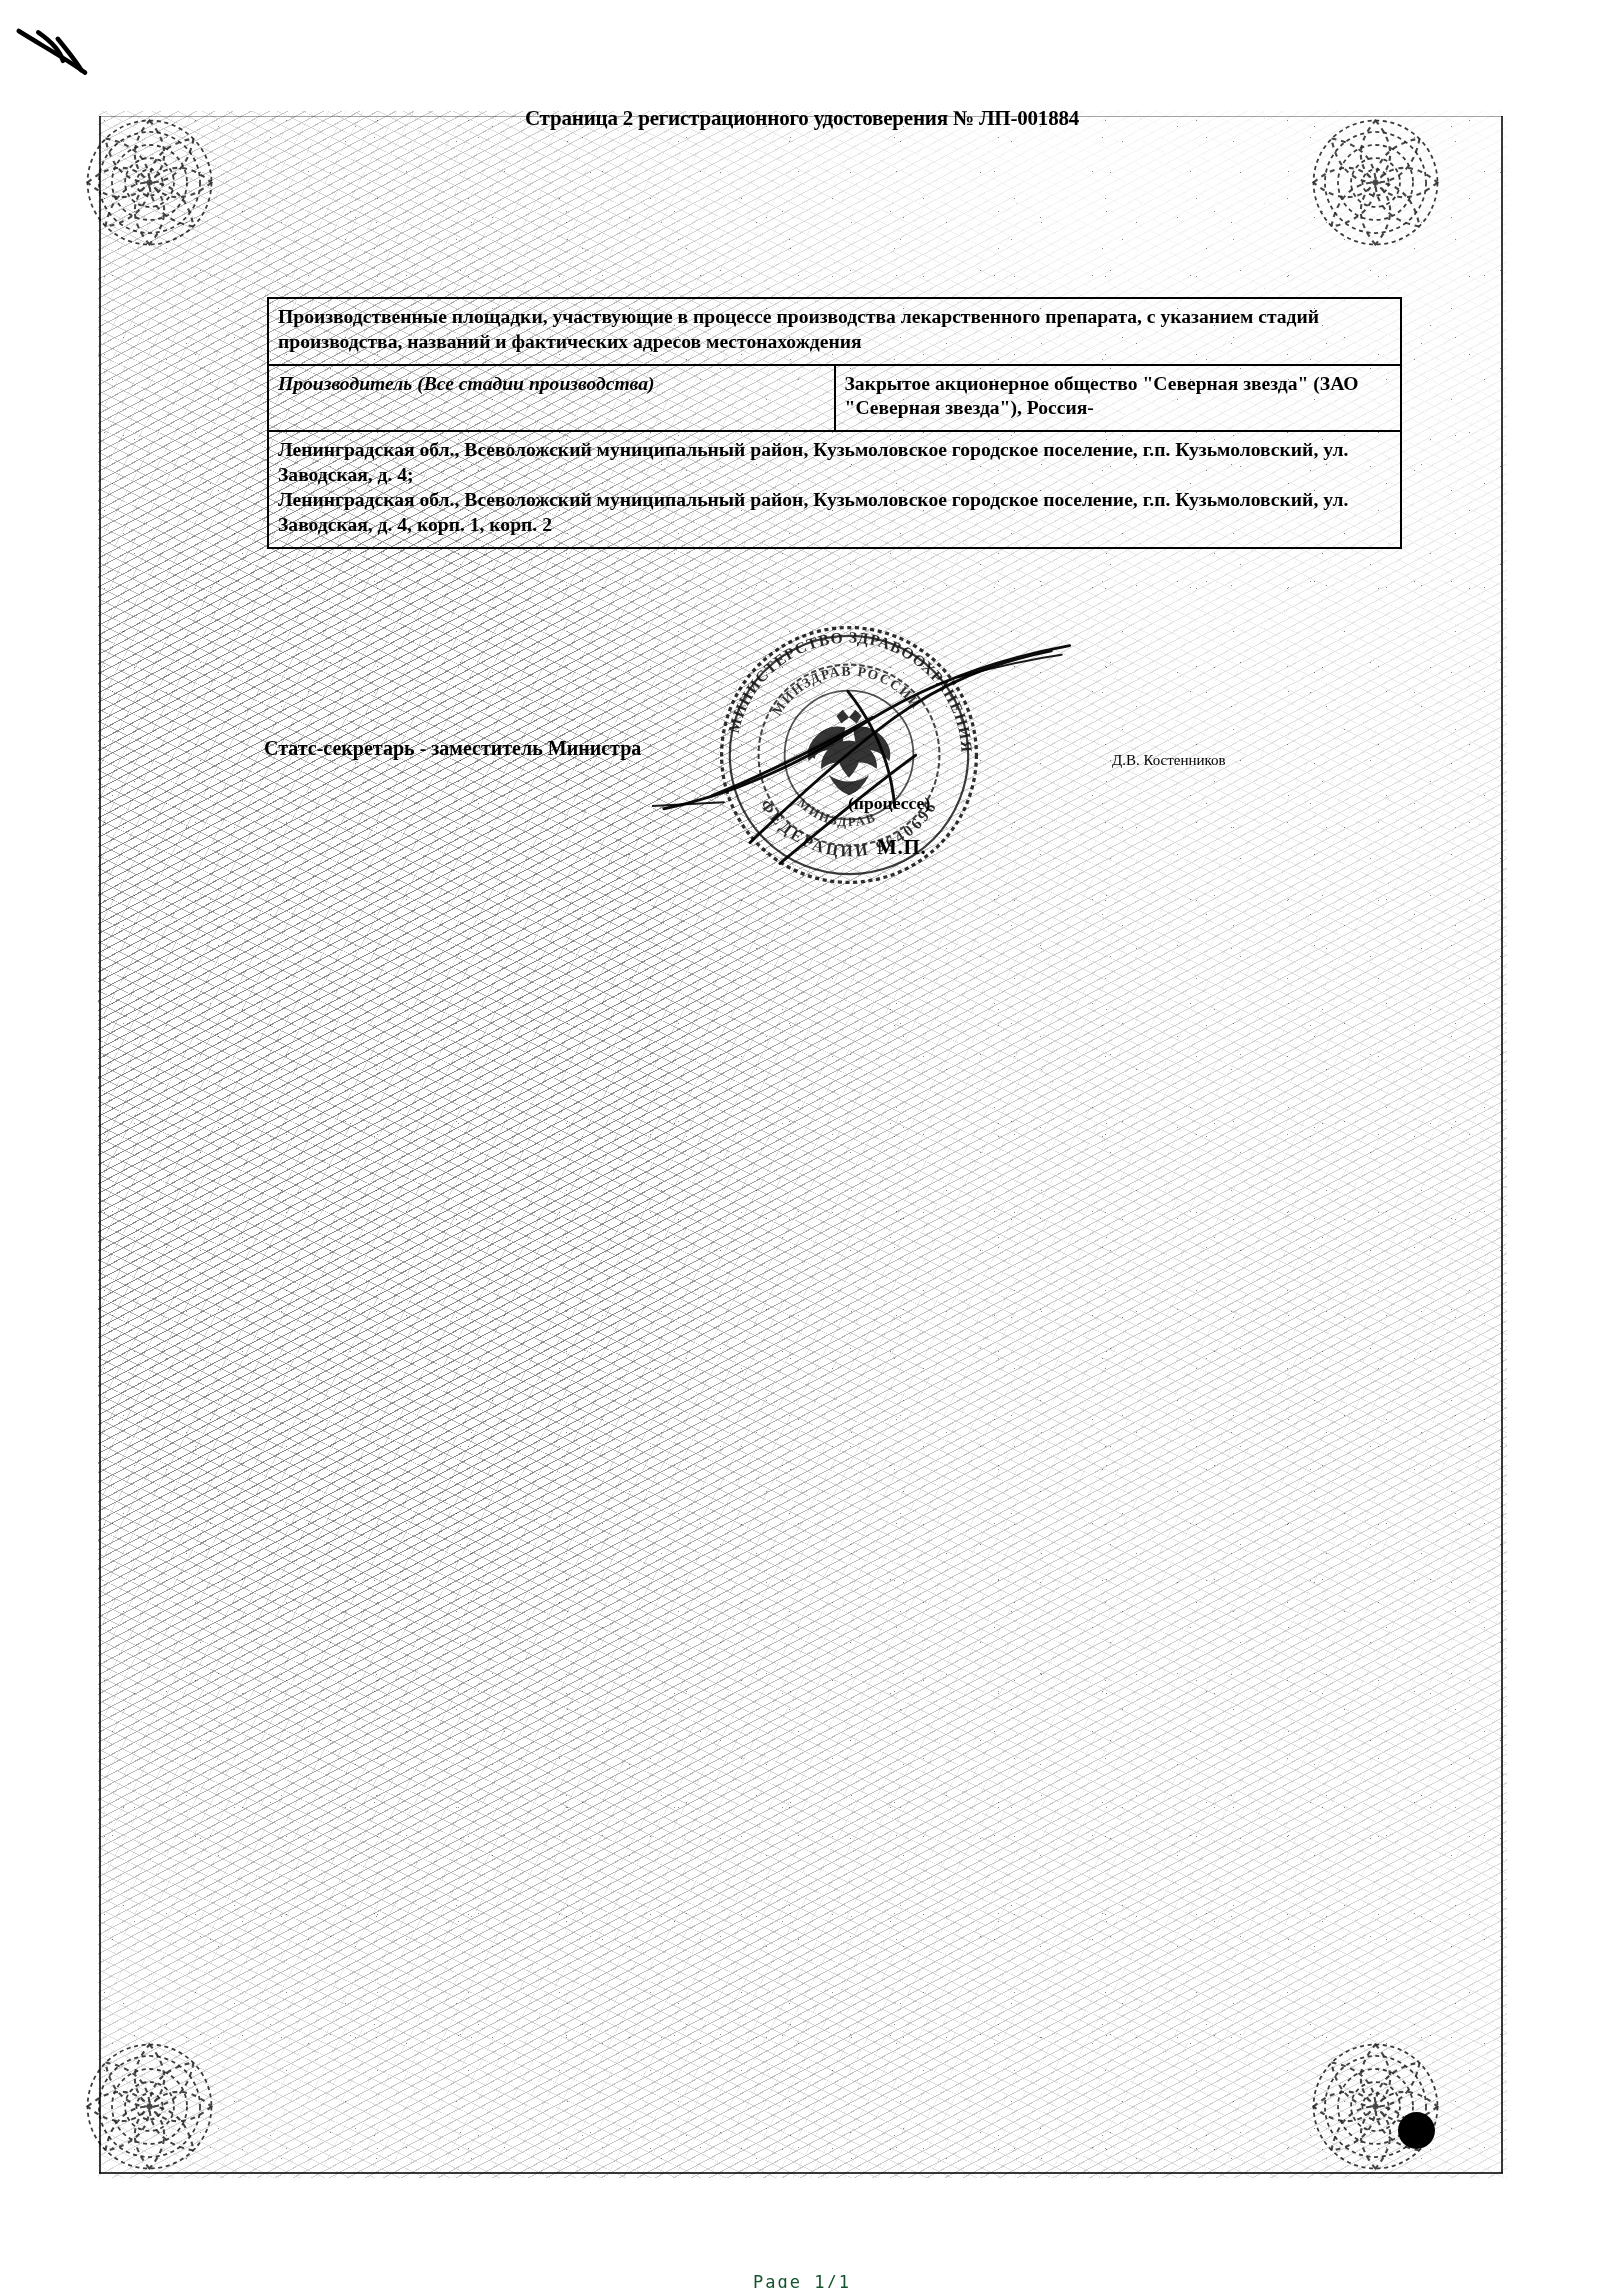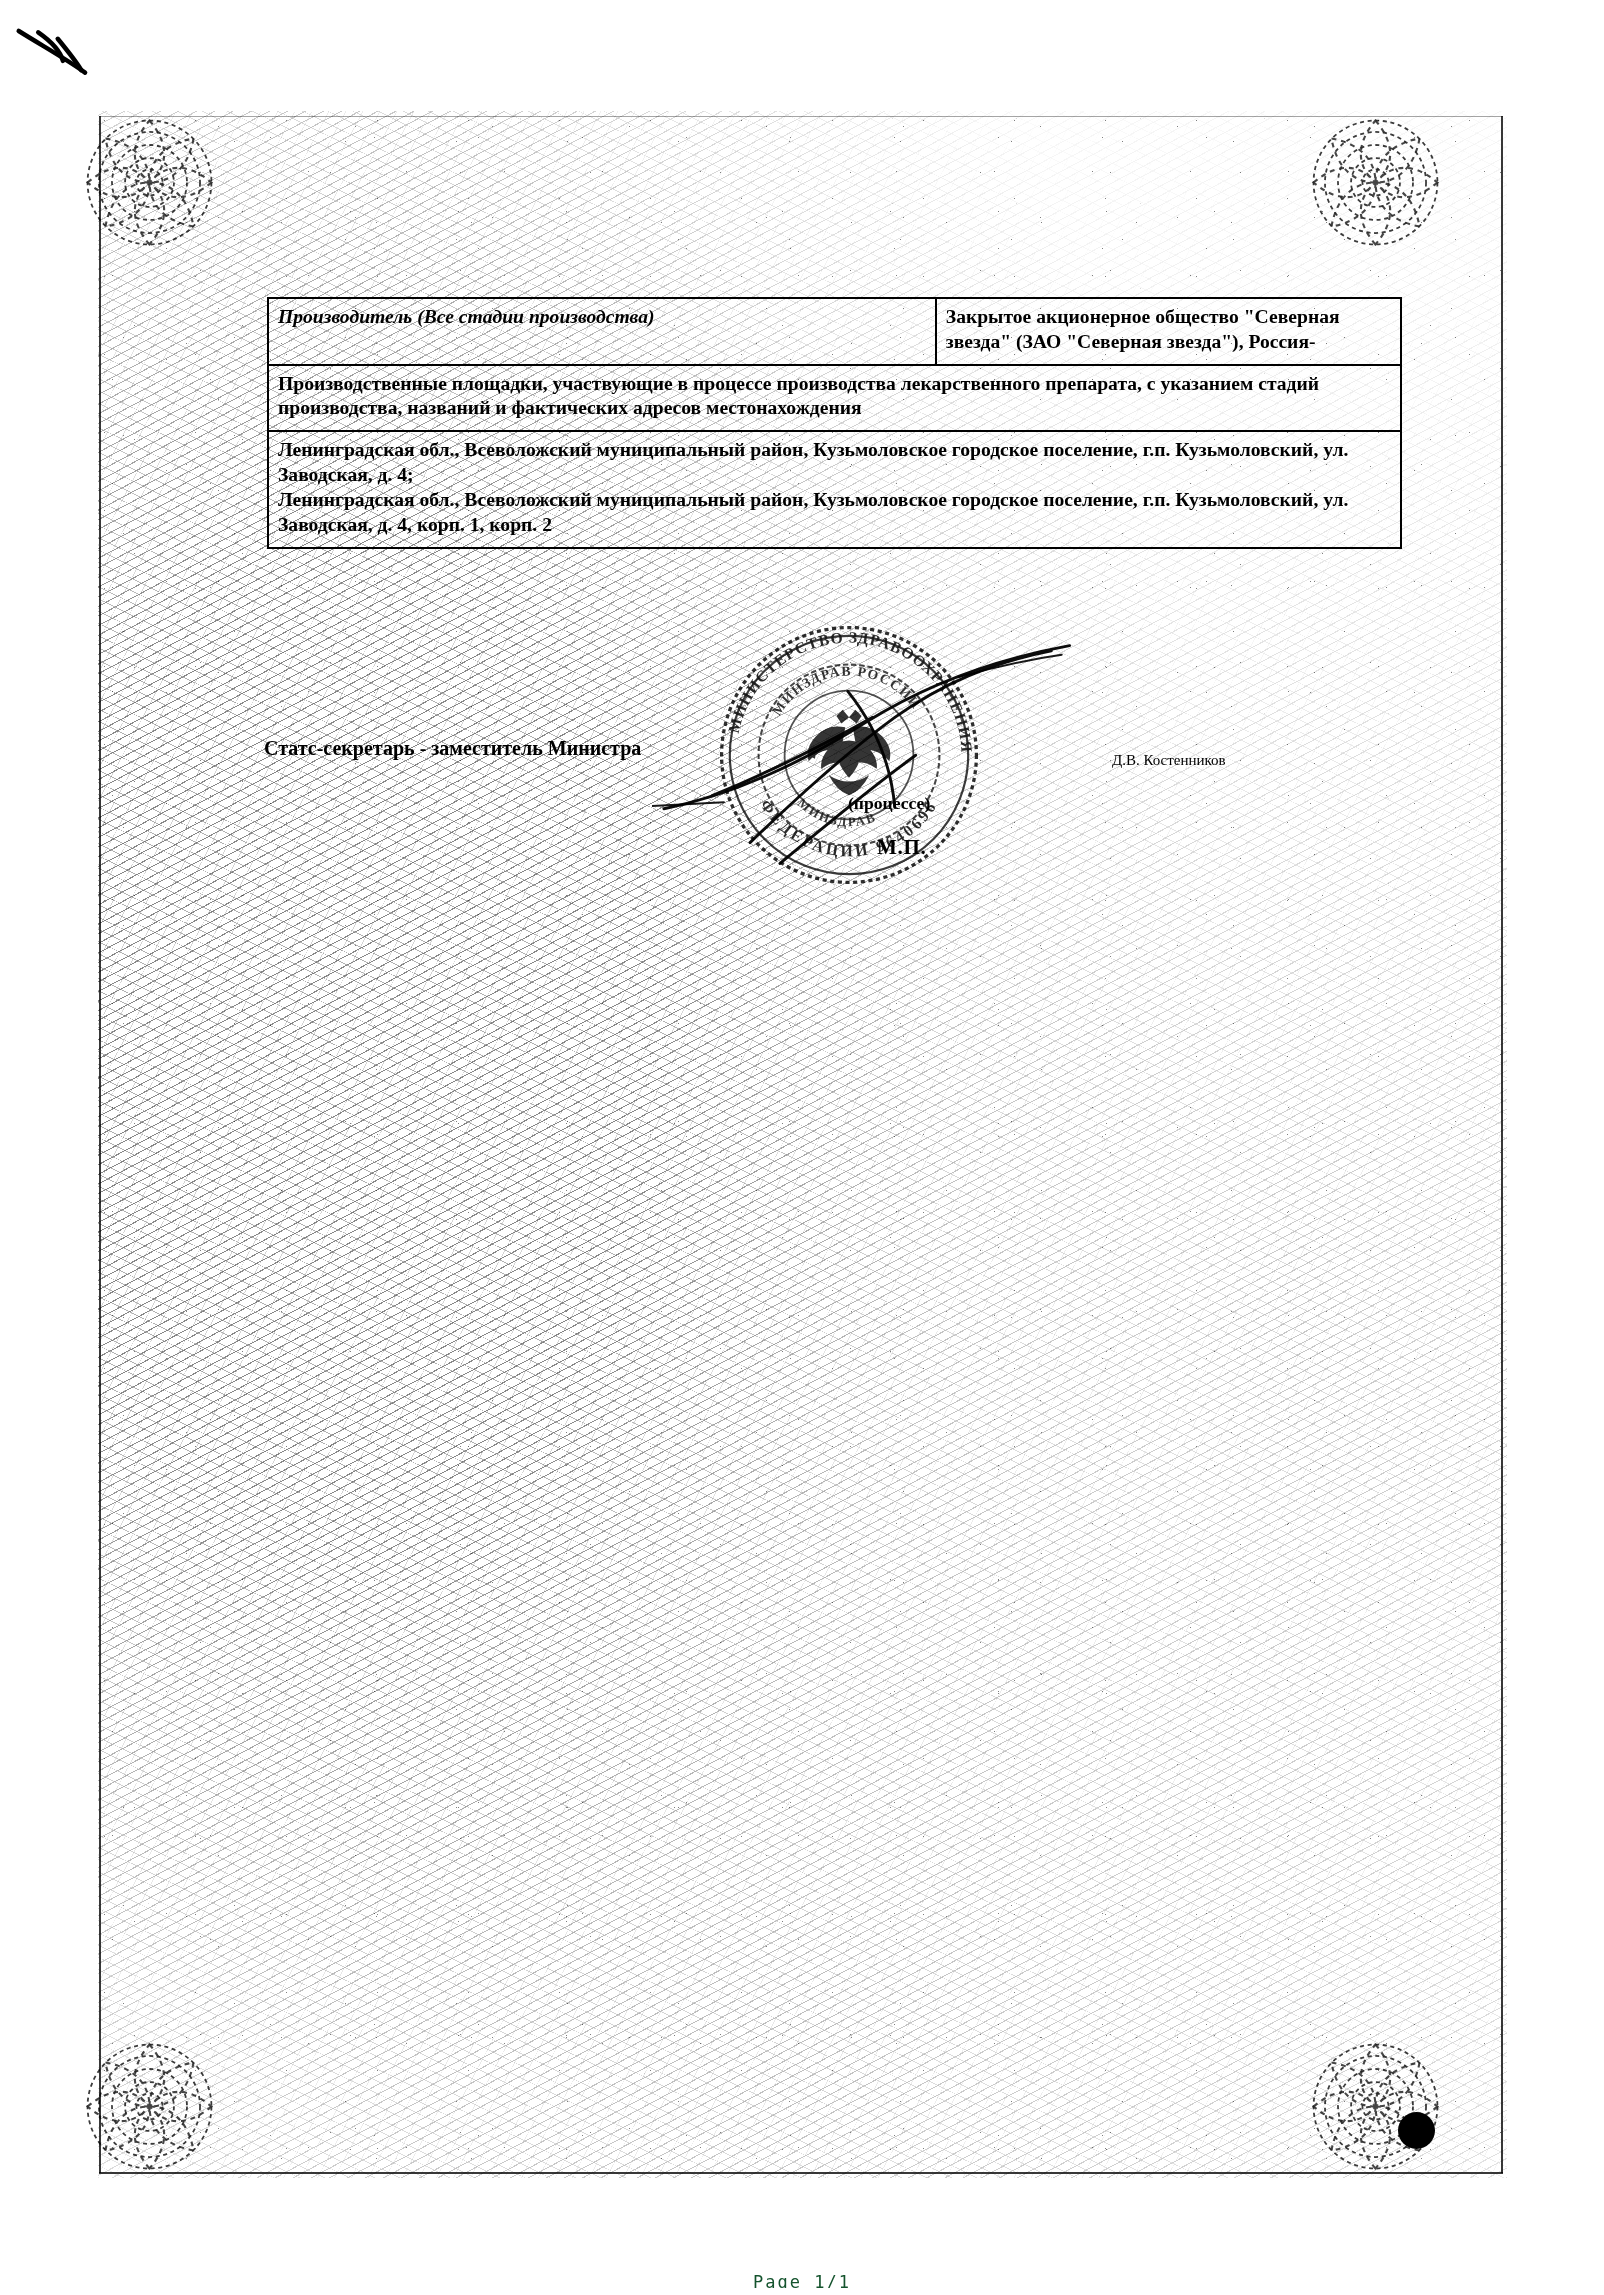--- a/index.html
+++ b/index.html
@@ -337,29 +337,30 @@
   <div class="pen-mark">
     <svg viewBox="0 0 190 140">
       <g fill="none" stroke="#000" stroke-width="7" stroke-linecap="round">
         <path d="M10 40 C45 62 85 84 112 104"></path>
         <path d="M40 42 C60 56 74 70 78 86"></path>
         <path d="M70 52 C88 74 100 90 106 100"></path>
       </g>
     </svg>
   </div>
 
+  <div class="doc-header">Страница 2 регистрационного удостоверения № ЛП-001884</div>
 
   <table class="prod-table">
     <tbody>
         <tr>
+      <td class="cell-head" colspan="2">Производственные площадки, участвующие в процессе производства лекарственного препарата, с указанием стадий производства, названий и фактических адресов местонахождения</td>
+    </tr>
+    <tr>
       <td class="cell-role">Производитель (Все стадии производства)</td>
       <td class="cell-manufacturer">Закрытое акционерное общество "Северная звезда" (ЗАО "Северная звезда"), Россия-</td>
-    </tr>
-    <tr>
-      <td class="cell-head" colspan="2">Производственные площадки, участвующие в процессе производства лекарственного препарата, с указанием стадий производства, названий и фактических адресов местонахождения</td>
     </tr>
     <tr>
       <td class="cell-addresses" colspan="2">
         <span class="addr-line">Ленинградская обл., Всеволожский муниципальный район, Кузьмоловское городское поселение, г.п. Кузьмоловский, ул. Заводская, д. 4;</span>
         <span class="addr-line">Ленинградская обл., Всеволожский муниципальный район, Кузьмоловское городское поселение, г.п. Кузьмоловский, ул. Заводская, д. 4, корп. 1, корп. 2</span>
       </td>
     </tr>
   </tbody>
     </table>
 

